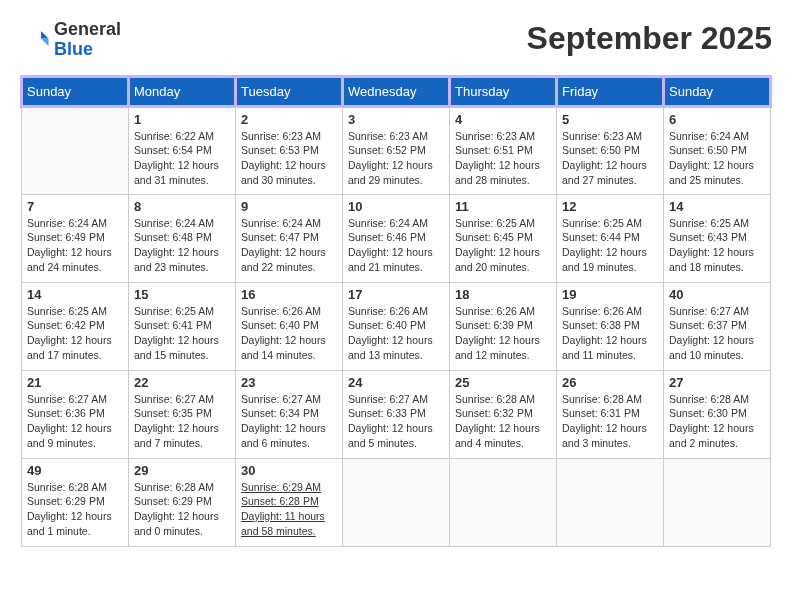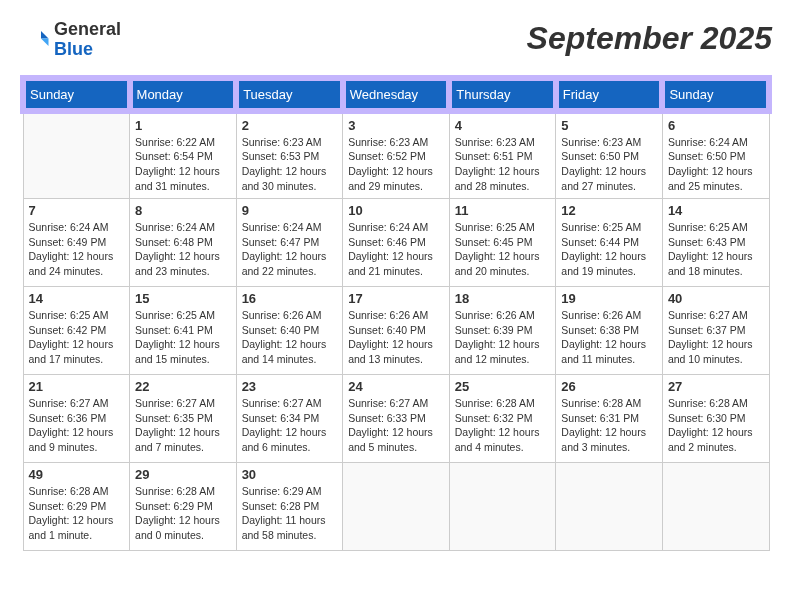--- a/index.html
+++ b/index.html
@@ -29,21 +29,20 @@
       line-height: 1.1;
     }
     .logo-general { color: #333; }
     .logo-blue { color: #1565c0; }
     .logo-icon {
       width: 30px;
       height: 30px;
     }
     .title-block {
       text-align: left;
-      font-style: italic;
     }
     .month-title {
       font-size: 32px;
       font-weight: bold;
       color: #333;
     }
     .location {
       font-size: 16px;
       color: #555;
     }
@@ -52,21 +51,21 @@
       border-collapse: collapse;
       font-size: 11px;
     }
     .calendar th {
       background: #1565c0;
       color: #fff;
       padding: 6px 4px;
       text-align: left;
       font-size: 13px;
       font-weight: normal;
-      border: 6px solid #c4b5fd;
+      border: 3px solid #c4b5fd;
     }
     .calendar td {
       border: 1px solid #ccc;
       vertical-align: top;
       padding: 4px 5px;
       width: calc(100% / 7);
       min-height: 80px;
       color: #333;
     }
     .day-num {
@@ -328,21 +327,21 @@
         </td>
         <td>
           <span class="day-num">29</span>
           <div class="day-info" style="white-space: pre-line;">Sunrise: 6:28 AM
 Sunset: 6:29 PM
 Daylight: 12 hours
 and 0 minutes.</div>
         </td>
         <td>
           <span class="day-num">30</span>
-          <div class="day-info" style="white-space: pre-line;">Sunrise: 6:29 AM
+          <div class="day-info" style="white-space: pre-line; text-decoration: underline;">Sunrise: 6:29 AM
 Sunset: 6:28 PM
 Daylight: 11 hours
 and 58 minutes.</div>
         </td>
         <td class="empty-cell"></td>
         <td class="empty-cell"></td>
         <td class="empty-cell"></td>
         <td class="empty-cell"></td>
       </tr>
     </tbody>

